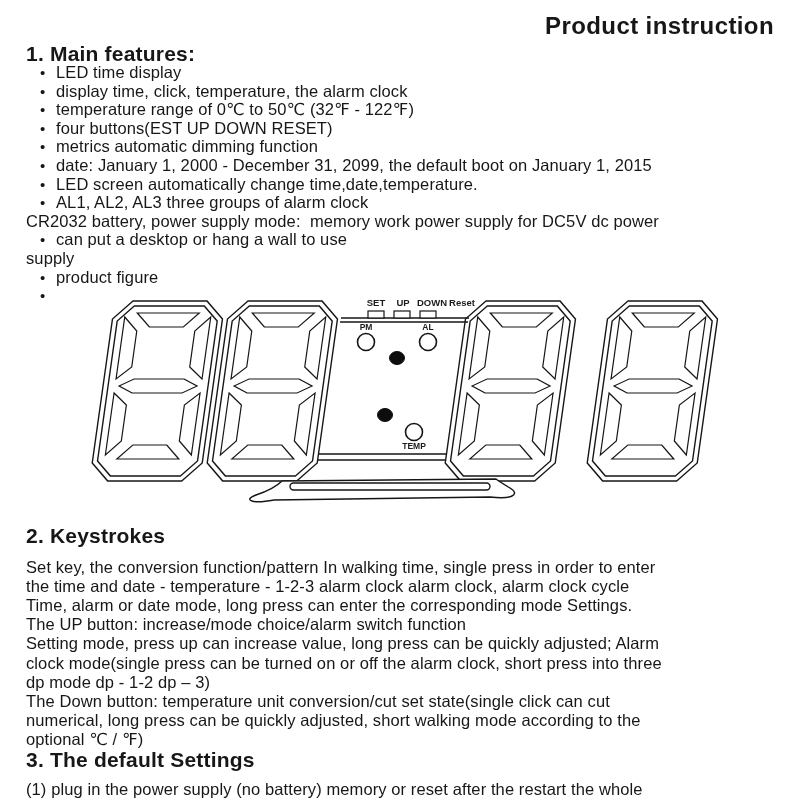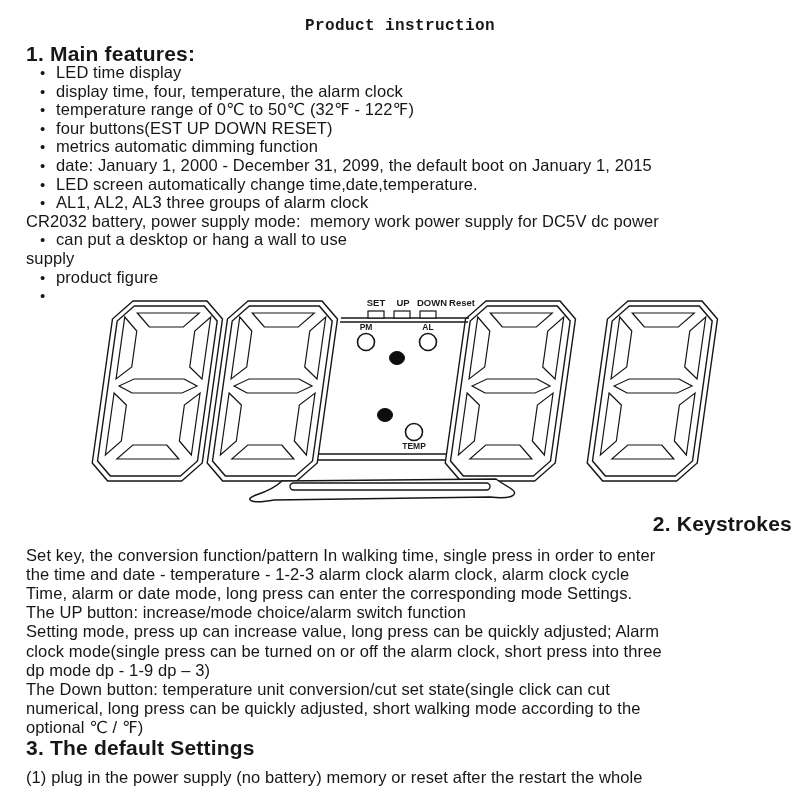--- a/index.html
+++ b/index.html
@@ -3,26 +3,26 @@
 <meta charset="utf-8">
 <style>
   html,body{margin:0;padding:0;}
   body{
     width:800px;height:800px;overflow:hidden;background:#ffffff;
     font-family:"Liberation Sans","DejaVu Sans",sans-serif;
     color:#171717;
   }
   .page{width:800px;height:800px;box-sizing:border-box;padding:0 8px 0 26px;}
   .title{
-    font-size:16px;font-weight:bold;letter-spacing:0.4px;
-    text-align:center;margin:12px 18px 0 0;line-height:28px;font-family:Liberation Mono, monospace;
+    font-size:24px;font-weight:bold;letter-spacing:0.4px;
+    text-align:right;margin:12px 18px 0 0;line-height:28px;
   }
   .h2{font-size:21px;font-weight:bold;line-height:19px;letter-spacing:0.2px;}
   .h2.features{margin-top:4px;}
-  .h2.keystrokes{margin-top:10px;text-align:right;}
+  .h2.keystrokes{margin-top:22px;}
   .h2.defaults{}
   .line{
     font-size:16.5px;white-space:pre;letter-spacing:0.1px;
     height:18.6px;line-height:18.6px;
   }
   .ks .line, .ds .line{height:19.2px;line-height:19.2px;}
   .ks{margin-top:13px;}
   .ds{margin-top:11px;}
   .bullet{display:inline-block;margin-left:14px;width:16px;font-size:15px;}
   .figure{position:relative;height:215px;margin:-16px 0 0 0;}
@@ -40,21 +40,21 @@
 </head>
 <body>
 
 <div class="page">
 
   <div class="title">Product instruction</div>
 
   <div class="h2 features">1. Main features:</div>
   <div>
       <div class="line"><span class="bullet">•</span><span>LED time display</span></div>
-      <div class="line"><span class="bullet">•</span><span>display time, four, temperature, the alarm clock</span></div>
+      <div class="line"><span class="bullet">•</span><span>display time, click, temperature, the alarm clock</span></div>
       <div class="line"><span class="bullet">•</span><span>temperature range of 0℃ to 50℃ (32℉ - 122℉)</span></div>
       <div class="line"><span class="bullet">•</span><span>four buttons(EST UP DOWN RESET)</span></div>
       <div class="line"><span class="bullet">•</span><span>metrics automatic dimming function</span></div>
       <div class="line"><span class="bullet">•</span><span>date: January 1, 2000 - December 31, 2099, the default boot on January 1, 2015</span></div>
       <div class="line"><span class="bullet">•</span><span>LED screen automatically change time,date,temperature.</span></div>
       <div class="line"><span class="bullet">•</span><span>AL1, AL2, AL3 three groups of alarm clock</span></div>
       <div class="line"><span>CR2032 battery, power supply mode:  memory work power supply for DC5V dc power</span></div>
       <div class="line"><span class="bullet">•</span><span>can put a desktop or hang a wall to use</span></div>
       <div class="line"><span>supply</span></div>
       <div class="line"><span class="bullet">•</span><span>product figure</span></div>
@@ -144,21 +144,21 @@
   </div>
 
   <div class="h2 keystrokes">2. Keystrokes</div>
   <div class="ks">
       <div class="line">Set key, the conversion function/pattern In walking time, single press in order to enter</div>
       <div class="line">the time and date - temperature - 1-2-3 alarm clock alarm clock, alarm clock cycle</div>
       <div class="line">Time, alarm or date mode, long press can enter the corresponding mode Settings.</div>
       <div class="line">The UP button: increase/mode choice/alarm switch function</div>
       <div class="line">Setting mode, press up can increase value, long press can be quickly adjusted; Alarm</div>
       <div class="line">clock mode(single press can be turned on or off the alarm clock, short press into three</div>
-      <div class="line">dp mode dp - 1-9 dp – 3)</div>
+      <div class="line">dp mode dp - 1-2 dp – 3)</div>
       <div class="line">The Down button: temperature unit conversion/cut set state(single click can cut</div>
       <div class="line">numerical, long press can be quickly adjusted, short walking mode according to the</div>
       <div class="line">optional ℃ / ℉)</div>
     </div>
 
   <div class="h2 defaults">3. The default Settings</div>
   <div class="ds">
       <div class="line">(1) plug in the power supply (no battery) memory or reset after the restart the whole</div>
     </div>
 

